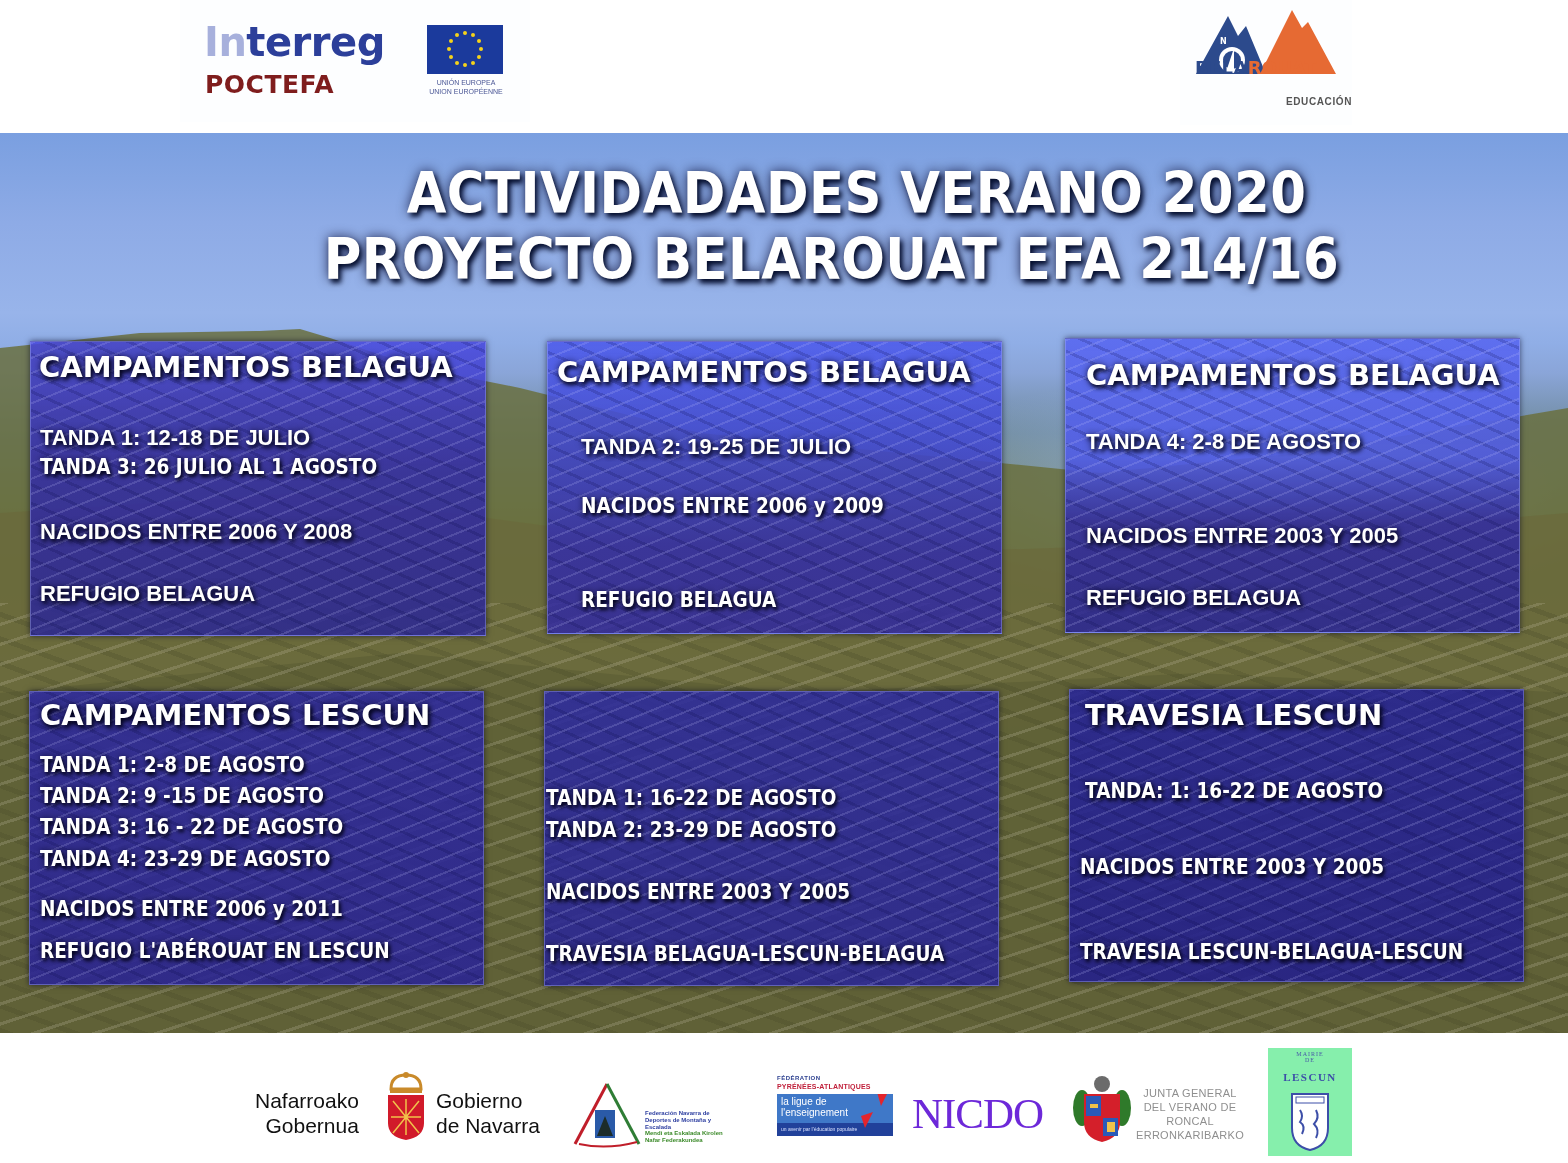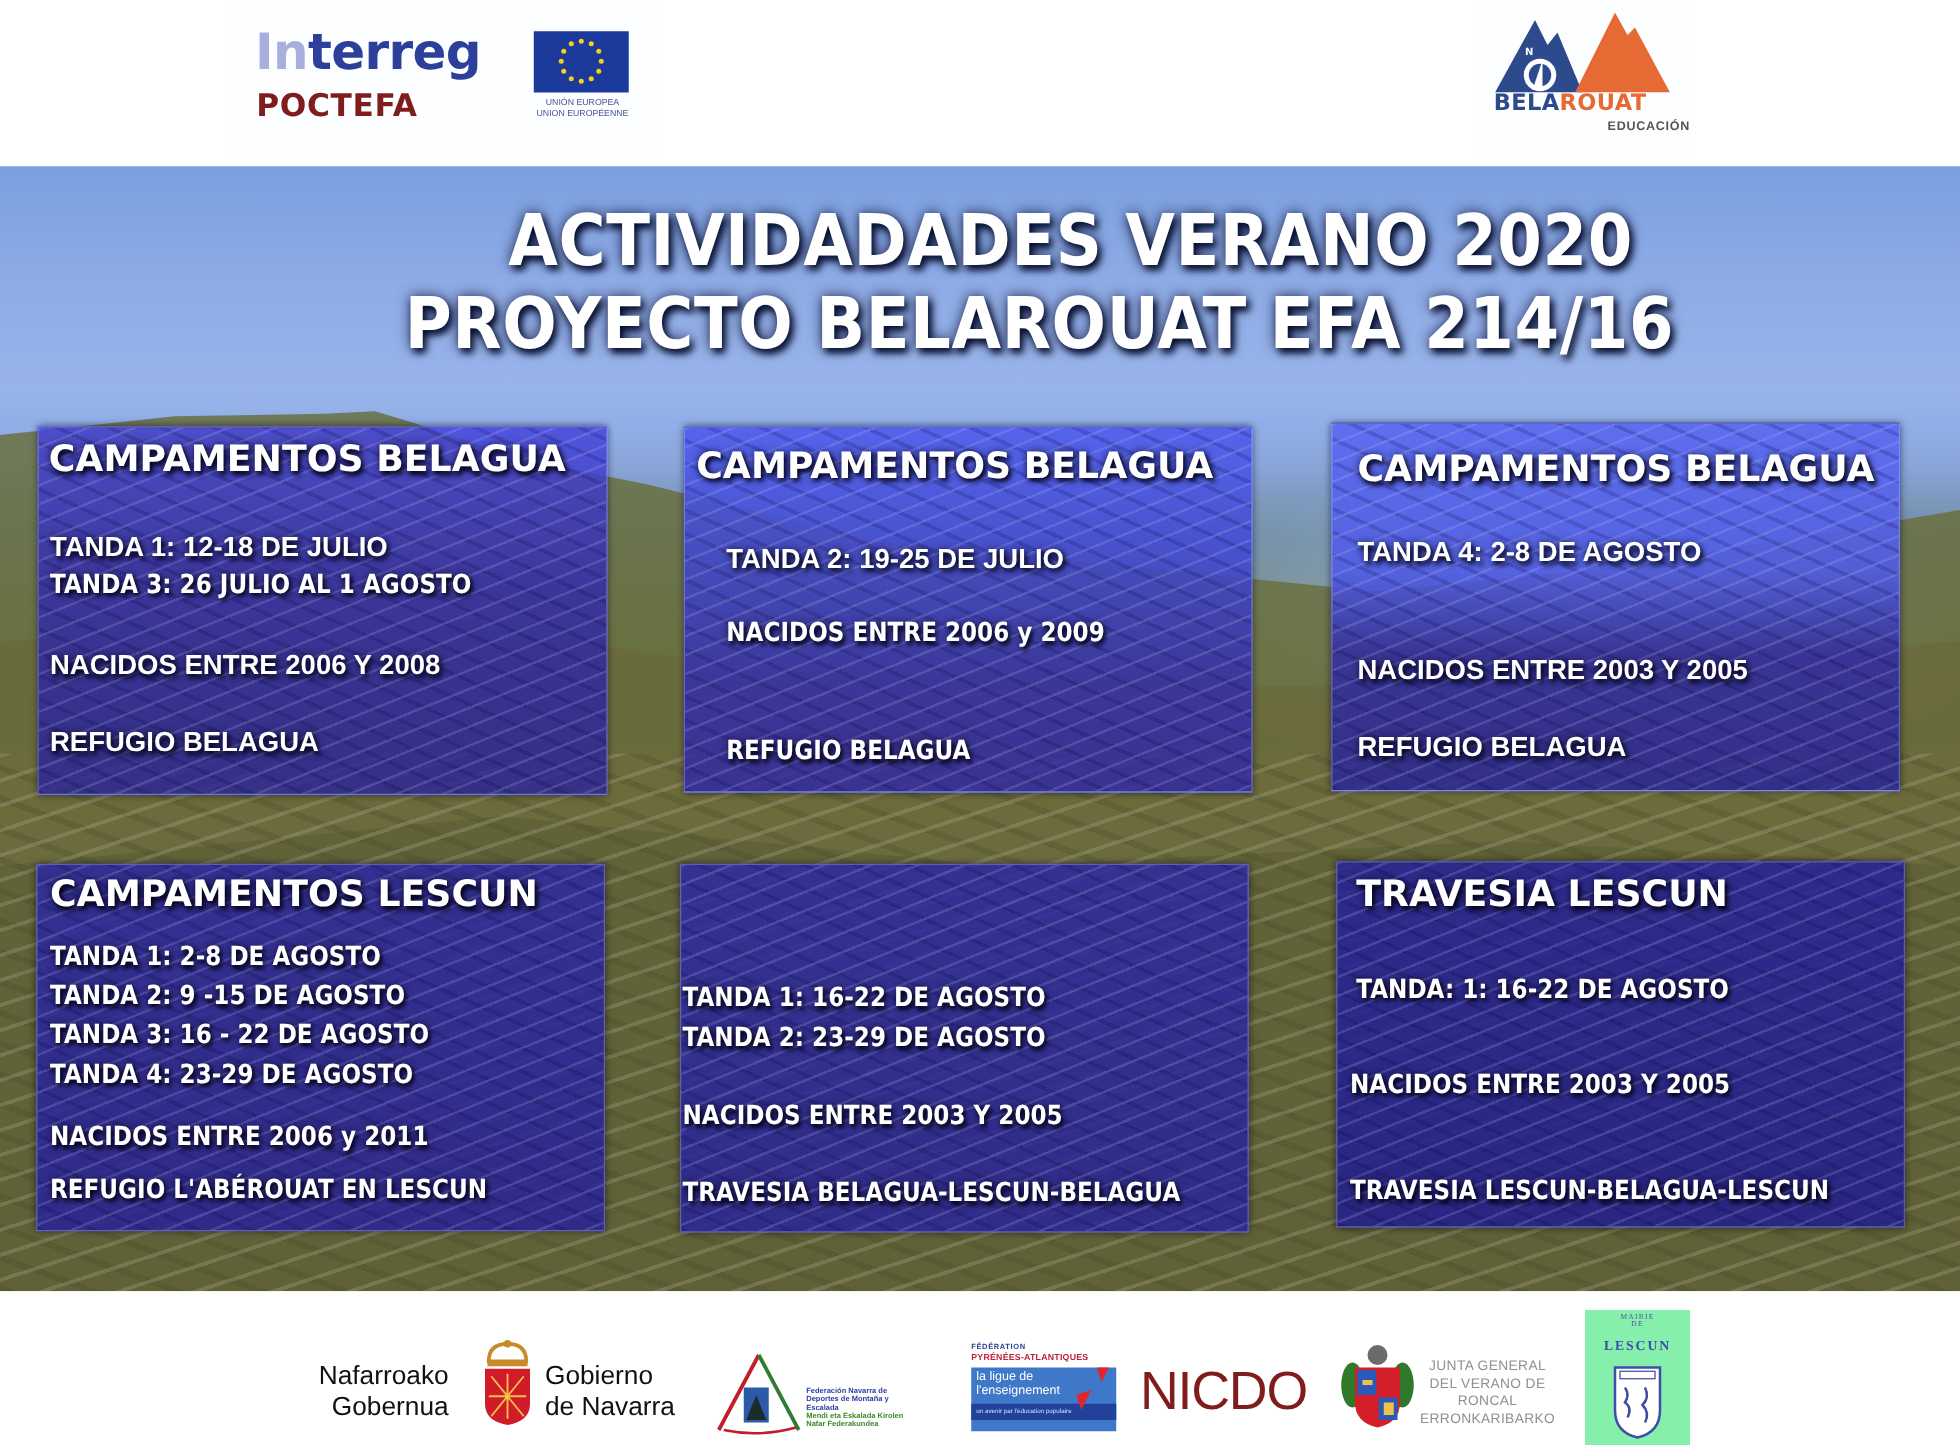--- a/index.html
+++ b/index.html
@@ -11,21 +11,21 @@
   .interreg-box { position: absolute; left: 180px; top: 0; width: 350px; height: 122px; background: #fdfeff; }
   .interreg-word { position: absolute; left: 24px; top: 22px; font-family: "DejaVu Sans", sans-serif; font-weight: bold; font-size: 40px; letter-spacing: -0.5px; color: #2c3f9a; line-height: 1; }
   .interreg-word .light { color: #a7b0dc; }
   .poctefa { position: absolute; left: 25px; top: 70px; font-family: "DejaVu Sans", sans-serif; font-size: 25px; font-weight: bold; color: #7f1d1d; letter-spacing: 0.5px; }
   .eu-flag { position: absolute; left: 247px; top: 25px; width: 76px; height: 49px; background: #1b3a9c; }
   .eu-star { position: absolute; width: 4px; height: 4px; background: #f5d21a; border-radius: 50%; }
   .eu-text { position: absolute; left: 240px; top: 78px; width: 92px; font-size: 7px; color: #4a5695; text-align: center; line-height: 9px; }
 
   .belarouat-box { position: absolute; left: 1180px; top: 0; width: 172px; height: 125px; background: #fdfeff; }
   .belarouat-box svg { position: absolute; left: 14px; top: 10px; }
-  .bel-word { position: absolute; left: 15px; top: 72px; font-family: "DejaVu Sans", sans-serif; font-weight: bold; font-size: 18px; letter-spacing: 0.3px; }
+  .bel-word { position: absolute; left: 15px; top: 57px; font-family: "DejaVu Sans", sans-serif; font-weight: bold; font-size: 18px; letter-spacing: 0.3px; }
   .bel-word .b1 { color: #2c4a8c; }
   .bel-word .b2 { color: #e66a33; }
   .bel-edu { position: absolute; left: 0; width: 172px; top: 96px; text-align: right; font-size: 10px; font-weight: bold; color: #555; letter-spacing: 0.6px; }
 
   
   .landscape {
     position: absolute; left: 0; top: 133px; width: 1568px; height: 900px; overflow: hidden;
     background:
       radial-gradient(ellipse 380px 120px at 1250px 360px, rgba(160,190,240,0.8), transparent),
       linear-gradient(180deg, #7a9fe0 0px, #8eabe6 90px, #98b4ea 180px, #90aee6 210px, #8aa5d8 240px, #6f8a9c 300px, #6d7a48 390px, #6f6f3a 460px, #767046 560px, #5f6435 680px, #6a6547 780px, #555540 900px);
@@ -67,24 +67,24 @@
   .footer { position: absolute; left: 0; top: 1033px; width: 1568px; height: 130px; background: #ffffff; }
   .f-nav-left { position: absolute; left: 255px; top: 55px; font-family: "Liberation Sans", sans-serif; font-size: 21px; color: #111; line-height: 25px; text-align: right; }
   .f-nav-right { position: absolute; left: 436px; top: 55px; font-family: "Liberation Sans", sans-serif; font-size: 21px; color: #111; line-height: 25px; }
   .f-nav-shield { position: absolute; left: 385px; top: 38px; }
   .fedme { position: absolute; left: 573px; top: 1080px; width: 166px; height: 68px; }
   .fedme-line1 { position: absolute; left: 72px; top: 30px; font-size: 6px; color: #2d3ea0; font-weight: bold; line-height: 7px; width: 92px; }
   .fedme-line2 { position: absolute; left: 72px; top: 50px; font-size: 6px; color: #3c8a2a; font-weight: bold; line-height: 7px; width: 92px; }
   .ligue { position: absolute; left: 775px; top: 1075px; width: 120px; height: 70px; }
   .ligue-top1 { position: absolute; left: 2px; top: 0px; font-size: 6px; color: #2b3f8f; font-weight: bold; letter-spacing: 0.5px; }
   .ligue-top2 { position: absolute; left: 2px; top: 8px; font-size: 7px; color: #c0203b; font-weight: bold; letter-spacing: 0.2px; }
-  .ligue-box { position: absolute; left: 2px; top: 19px; width: 116px; height: 51px; background: #3f78c8; }
+  .ligue-box { position: absolute; left: 2px; top: 19px; width: 116px; height: 29px; background: #3f78c8; }
   .ligue-name { position: absolute; left: 4px; top: 2px; font-size: 10px; color: #fff; line-height: 11px; }
   .ligue-tag { position: absolute; left: 0; top: 29px; width: 116px; height: 13px; background: #21419a; color: #d8e2ff; font-size: 5px; line-height: 13px; padding-left: 4px; }
-  .nicdo { position: absolute; left: 912px; top: 1092px; font-family: Liberation Sans, sans-serif; font-size: 43px; color: #7f1d1d; letter-spacing: -1px; line-height: 1; }
+  .nicdo { position: absolute; left: 912px; top: 1092px; font-family: Liberation Serif, serif; font-size: 43px; color: #6d28d9; letter-spacing: -1px; line-height: 1; }
   .roncal-shield { position: absolute; left: 1072px; top: 1072px; }
   .roncal-text { position: absolute; left: 1136px; top: 1086px; width: 108px; font-size: 11px; color: #8f8f8f; text-align: center; line-height: 14px; letter-spacing: 0.3px; }
   .lescun { position: absolute; left: 1268px; top: 1048px; width: 84px; height: 108px; background: #86efac; }
   .lescun-mairie { position: absolute; left: 0; width: 84px; top: 3px; text-align: center; font-family: "Liberation Serif", serif; font-size: 6px; color: #4a5aa8; letter-spacing: 1px; }
   .lescun-name { position: absolute; left: 0; width: 84px; top: 23px; text-align: center; font-family: "Liberation Serif", serif; font-size: 11px; font-weight: bold; color: #3c4ea8; letter-spacing: 1.5px; }
   .lescun svg { position: absolute; left: 22px; top: 44px; }
 </style>
 </head>
 <body>
 

